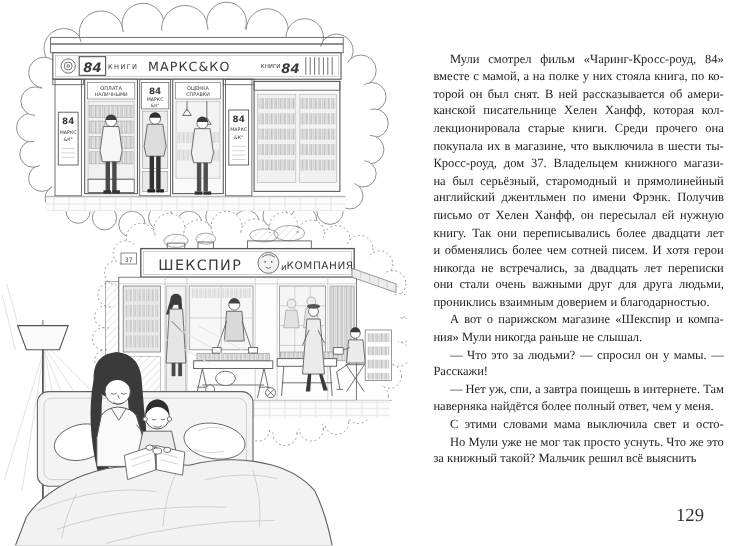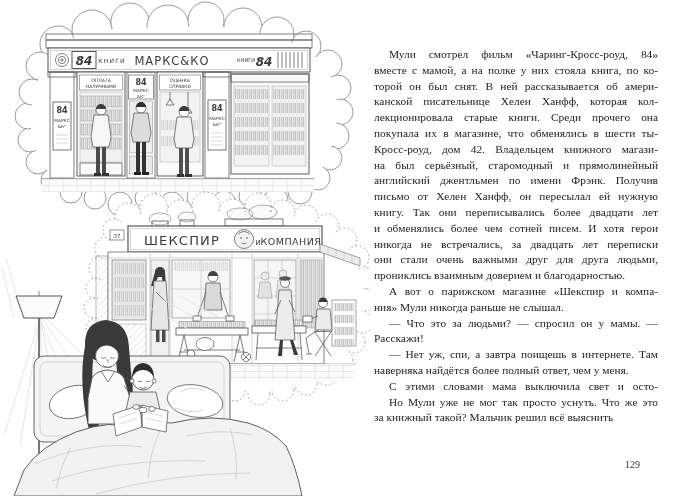--- a/index.html
+++ b/index.html
@@ -2,25 +2,25 @@
 <html><head>
 <meta charset="utf-8">
 <style>
   html,body{margin:0;padding:0;background:#fff;}
   .page{position:relative;width:674px;height:496px;background:#fff;overflow:hidden;
         font-family:"Liberation Serif", serif;}
   .illo{position:absolute;left:0;top:0;width:370px;height:496px;}
   .textcol{position:absolute;left:374px;top:47px;width:284px;color:#242424;
            font-size:11.4px;}
   .ln{height:15.8px;line-height:15.8px;text-align:justify;text-align-last:justify;
-      white-space:nowrap;}
+      white-space:nowrap;margin-left:20px;}
   .ln.last{text-align:center;text-align-last:left;}
   .ln.in{text-indent:15px;}
   .folio{position:absolute;left:374px;top:459px;width:284px;text-align:right;
-         padding-right:18px;box-sizing:border-box;color:#333;font-size:10px;}
+         padding-right:18px;box-sizing:border-box;color:#333;font-size:17px;}
   
   .s{stroke:#5f5f5f;fill:none;stroke-width:.8;}
   .lt{stroke:#bdbdbd;fill:none;stroke-width:.6;}
   .xl{stroke:#e2e2e2;fill:none;stroke-width:.9;}
   .w{fill:#fff;stroke:#5f5f5f;stroke-width:.8;}
   .cloud{fill:#fff;stroke:#8f8f8f;stroke-width:.9;}
   .cloud2{fill:#fff;stroke:#8f8f8f;stroke-width:.9;stroke-dasharray:1.6 2.6;}
   svg text{font-family:"DejaVu Sans", sans-serif;fill:#3a3a3a;}
 </style>
 </head>
@@ -434,22 +434,22 @@
       </g>
     </g>
   </svg>
 
   <div class="textcol">
     <div class="ln in">Мули смотрел фильм «Чаринг-Кросс-роуд, 84»</div>
     <div class="ln">вместе с мамой, а на полке у них стояла книга, по ко-</div>
     <div class="ln">торой он был снят. В ней рассказывается об амери-</div>
     <div class="ln">канской писательнице Хелен Ханфф, которая кол-</div>
     <div class="ln">лекционировала старые книги. Среди прочего она</div>
-    <div class="ln">покупала их в магазине, что обменялись в шести ты-</div>
-    <div class="ln">Кросс-роуд, дом 42. Владельцем книжного магази-</div>
+    <div class="ln">покупала их в магазине, что выключила в шести ты-</div>
+    <div class="ln">Кросс-роуд, дом 37. Владельцем книжного магази-</div>
     <div class="ln">на был серьёзный, старомодный и прямолинейный</div>
     <div class="ln">английский джентльмен по имени Фрэнк. Получив</div>
     <div class="ln">письмо от Хелен Ханфф, он пересылал ей нужную</div>
     <div class="ln">книгу. Так они переписывались более двадцати лет</div>
     <div class="ln">и обменялись более чем сотней писем. И хотя герои</div>
     <div class="ln">никогда не встречались, за двадцать лет переписки</div>
     <div class="ln">они стали очень важными друг для друга людьми,</div>
     <div class="ln last">прониклись взаимным доверием и благодарностью.</div>
     <div class="ln in">А вот о парижском магазине «Шекспир и компа-</div>
     <div class="ln last">ния» Мули никогда раньше не слышал.</div>

